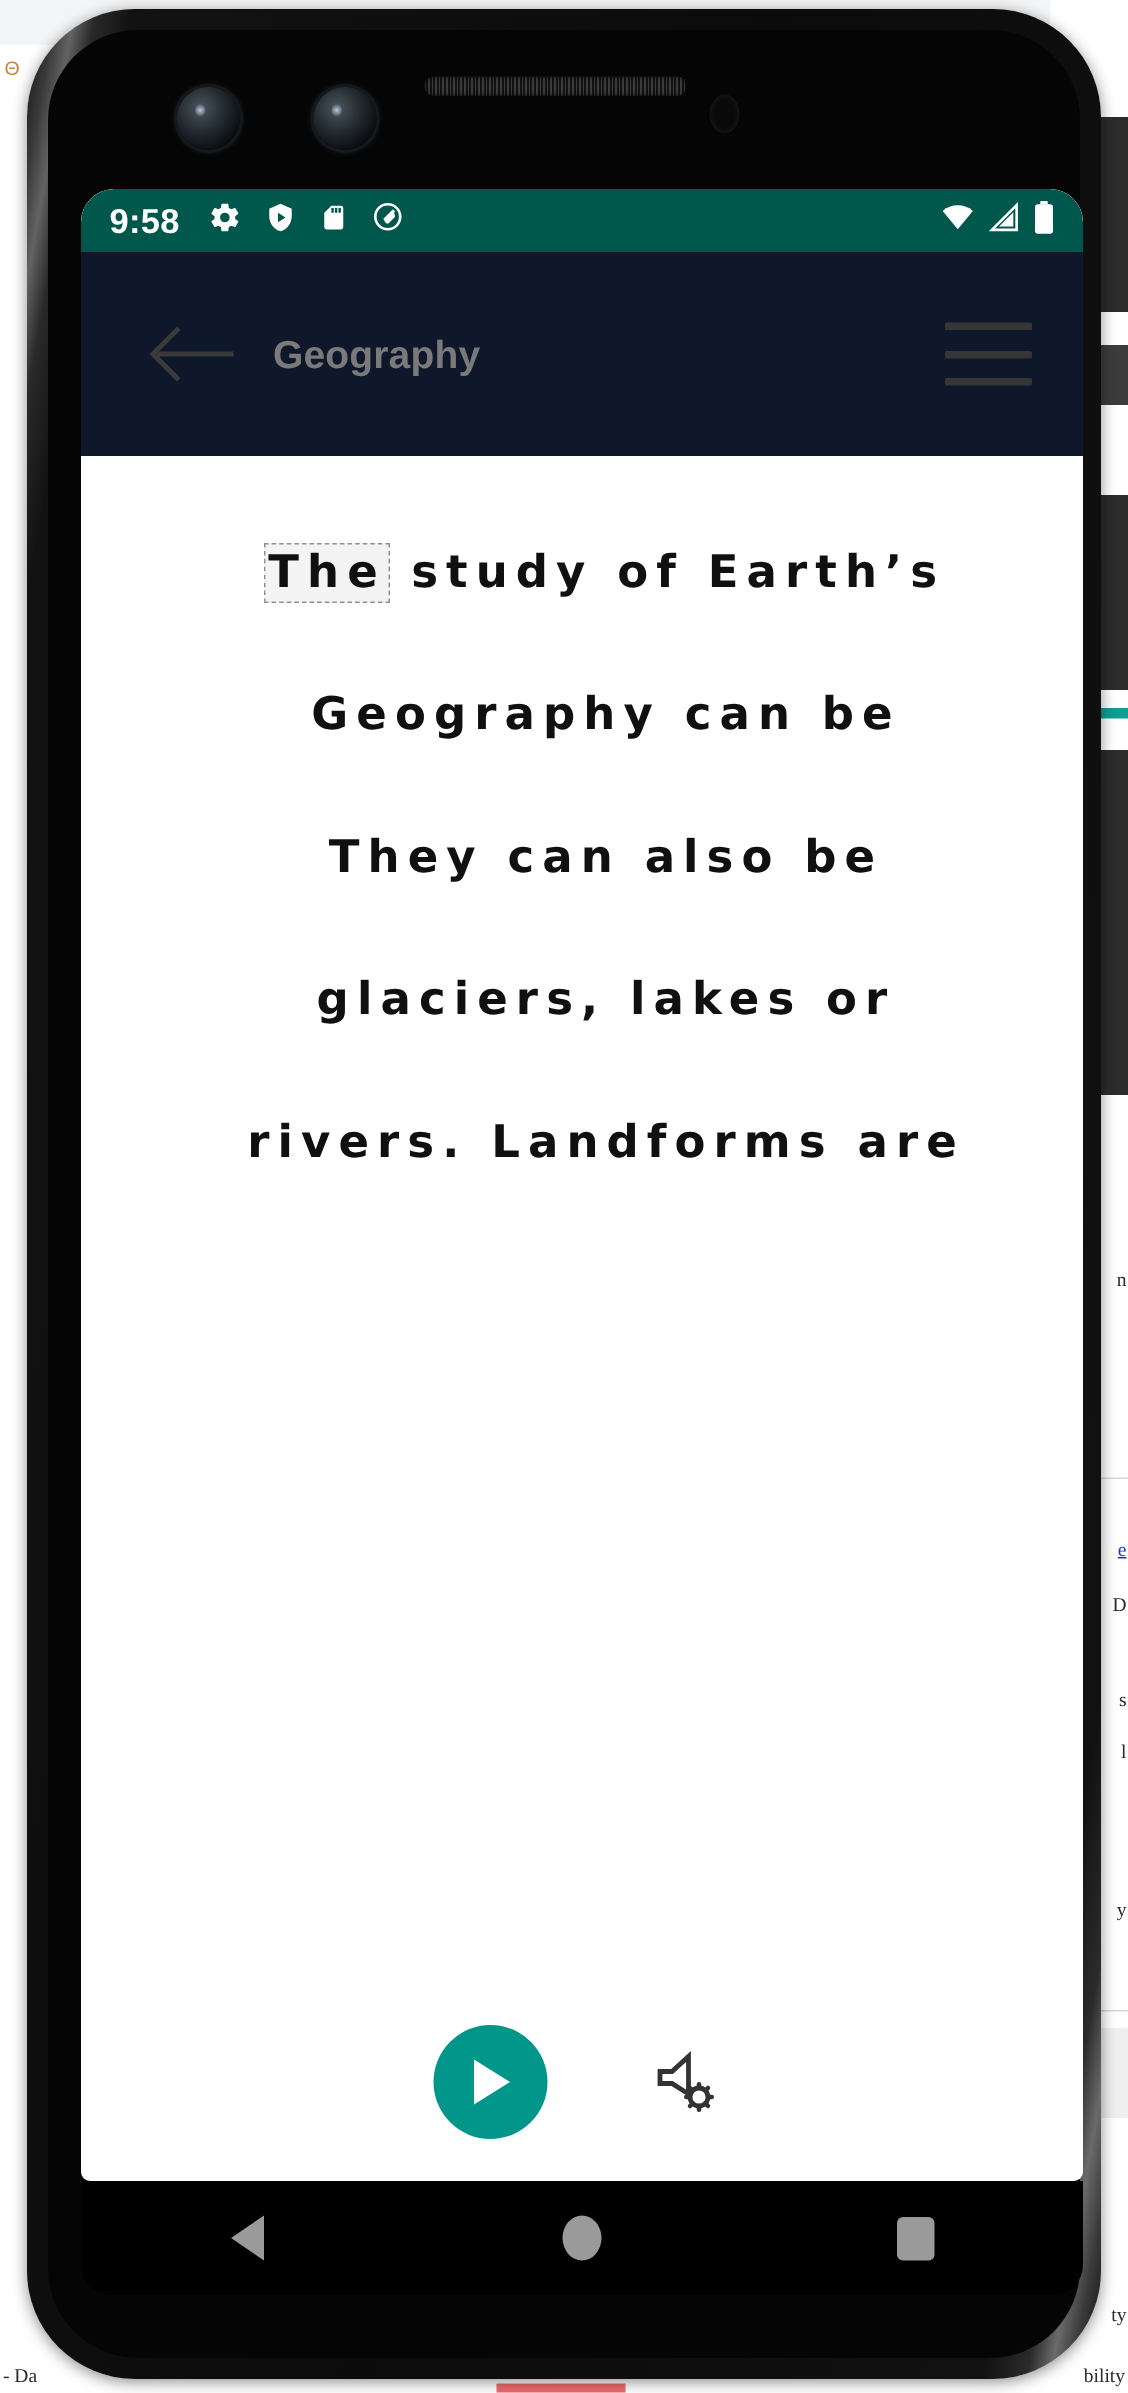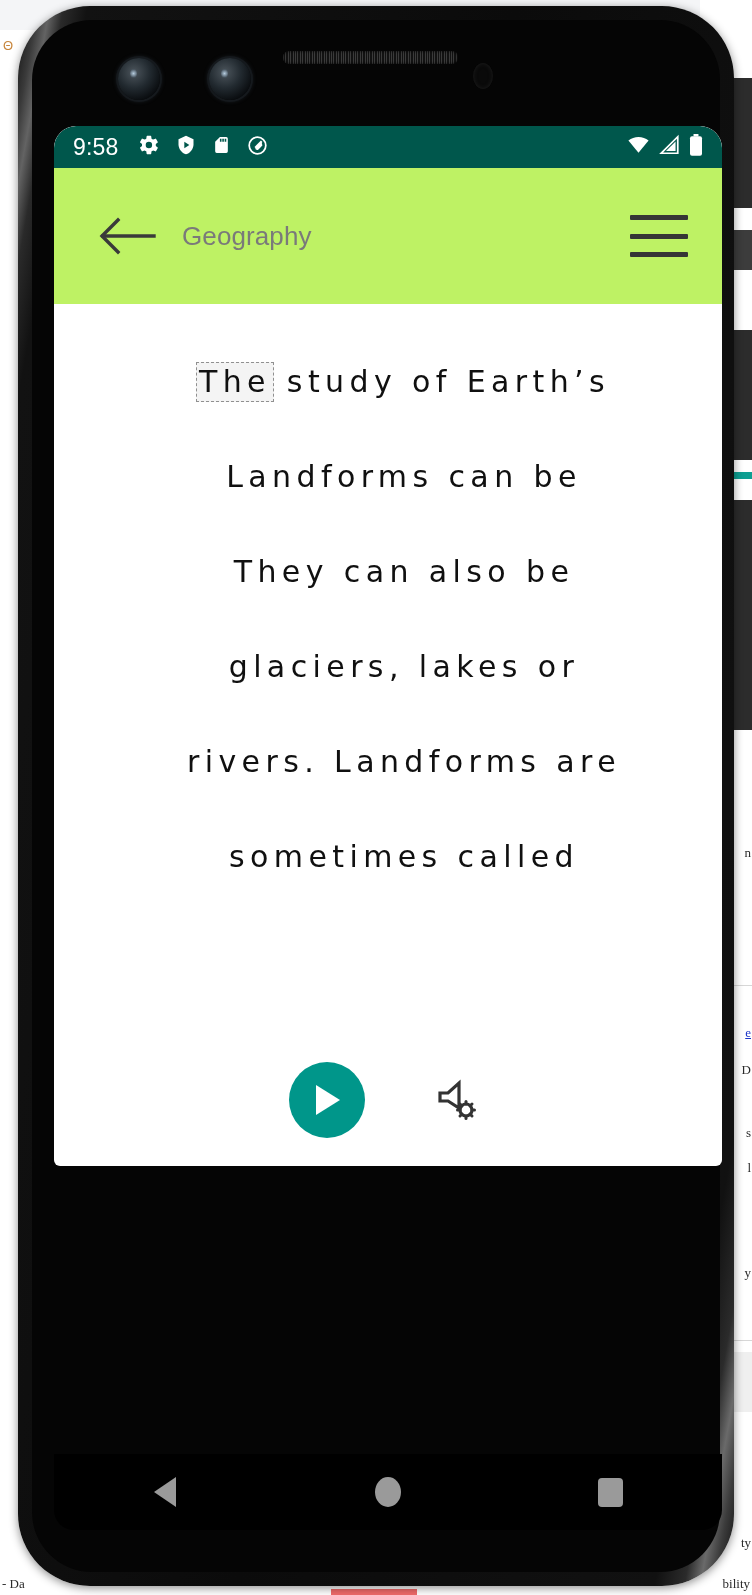--- a/index.html
+++ b/index.html
@@ -96,24 +96,25 @@
   .sensor-dot {
     position: absolute; width: 20px; height: 26px; border-radius: 50%;
     background: #0a0a0a;
     box-shadow: inset 0 0 4px rgba(40,40,40,0.7);
   }
 
   
   #screen {
     position: absolute;
     left: 36px; top: 120px;
-    width: 668px; height: 1040px;
+    width: 668px; height: 1328px;
     background: #ffffff;
     overflow: hidden;
     border-radius: 22px 22px 6px 6px;
+    font-weight: bold;
   }
 
   
   #status-bar {
     position: relative;
     height: 42px; width: 100%;
     background: #00574c;
     border-radius: 22px 22px 0 0;
     display: flex; align-items: center;
     padding: 0 18px 0 19px;
@@ -128,21 +129,21 @@
   }
   #status-right-icons {
     margin-left: auto; display: flex; align-items: center; gap: 7px;
   }
 
   
   #app-bar {
     height: 136px; width: 100%;
     display: flex; align-items: center;
     padding: 0 34px 0 42px;
-    background: #bef264;
+    background: #0f172a;
   }
   #back-button { width: 62px; height: 48px; flex: none; cursor: pointer; }
   #app-title {
     margin-left: 24px;
     font-size: 26px; color: #7a7a7a;
     font-family: "Liberation Sans", sans-serif;
     letter-spacing: 0.1px;
   }
   #menu-button {
     margin-left: auto; width: 58px; height: 42px; flex: none;
@@ -318,25 +319,24 @@
         <span></span>
         <span></span>
         <span></span>
       </div>
     </div>
 
     <div id="reader">
       <div class="reader-line">
         <span class="word-highlight">The</span><span> study of Earth’s</span>
       </div>
-      <div class="reader-line">Landforms can be</div>
+      <div class="reader-line">Geography can be</div>
       <div class="reader-line">They can also be</div>
       <div class="reader-line">glaciers, lakes or</div>
       <div class="reader-line">rivers. Landforms are</div>
-      <div class="reader-line">sometimes called</div>
     </div>
 
     <div id="controls">
       <div id="play-button">
         <svg width="34" height="36" viewBox="0 0 34 36">
           <path d="M6 3 L30 18 L6 33 Z" fill="#ffffff"></path>
         </svg>
       </div>
       <div id="tts-settings-button">
         <svg width="52" height="52" viewBox="0 0 52 52" fill="none" stroke="#333333" stroke-width="3.2" stroke-linejoin="miter">

